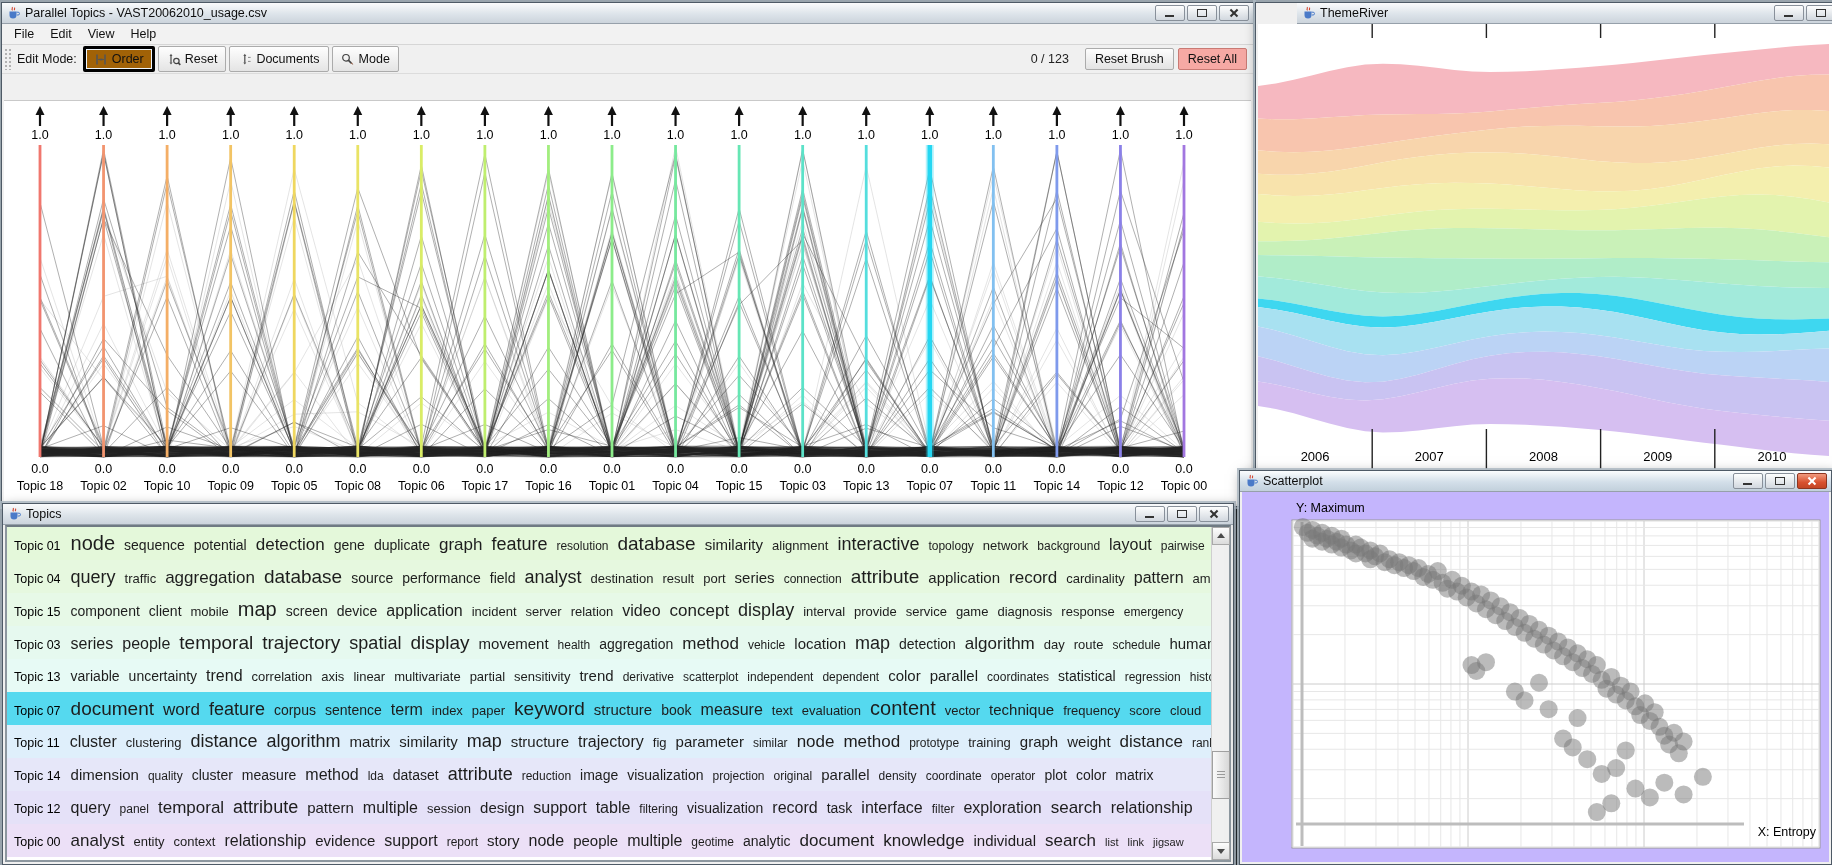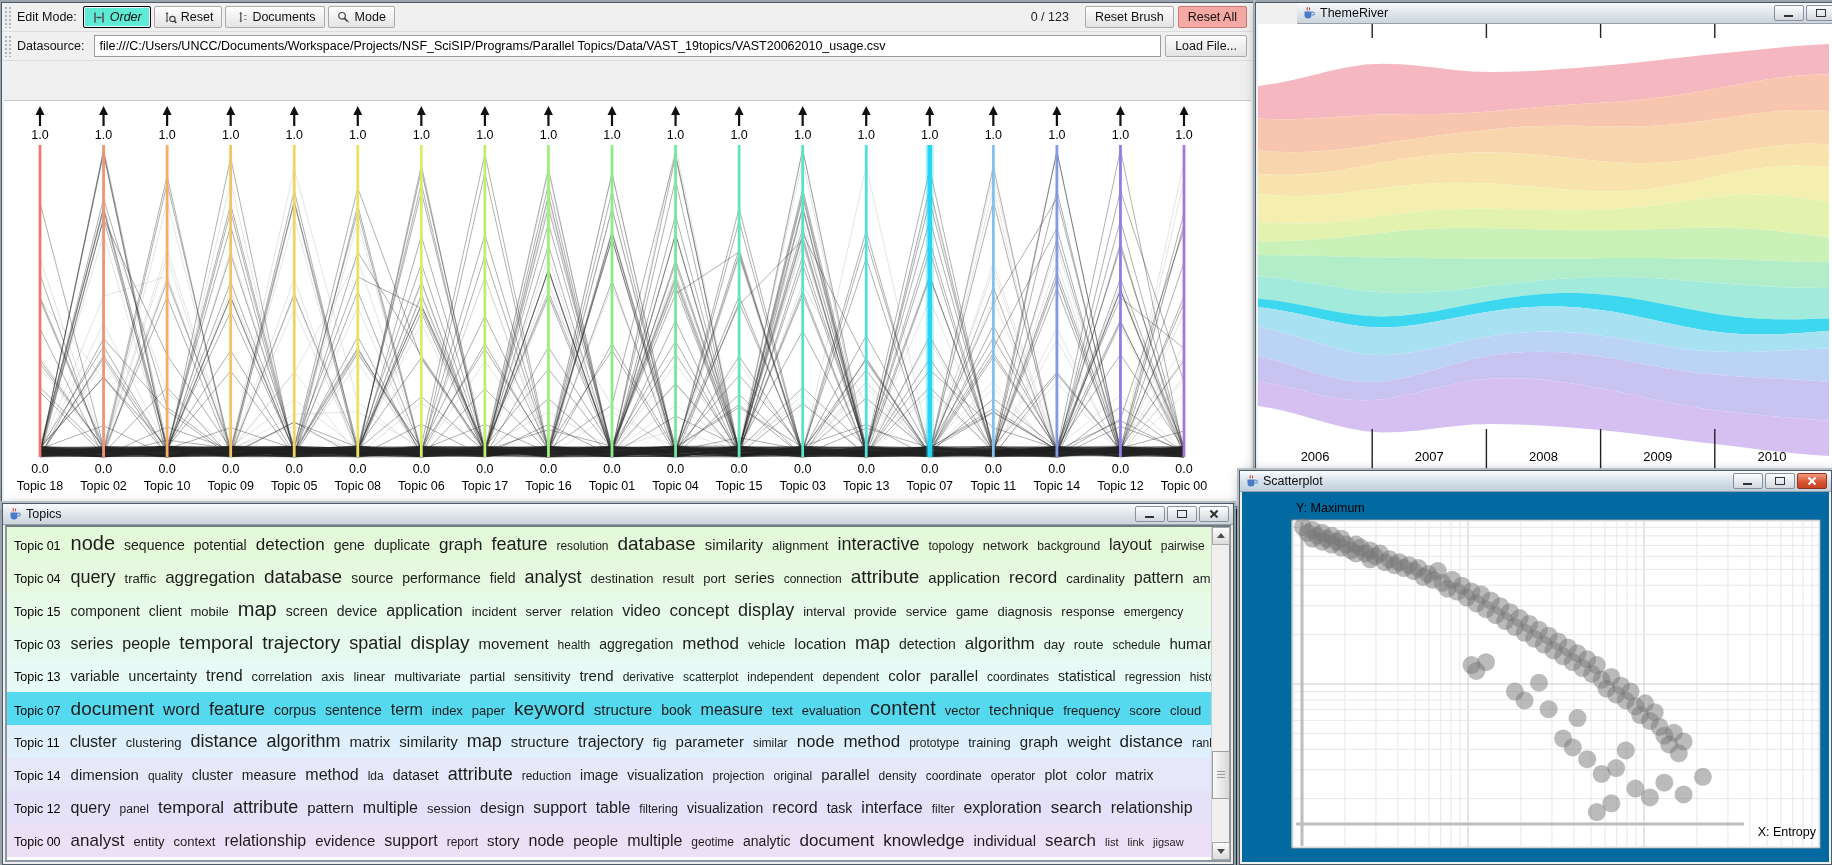--- a/index.html
+++ b/index.html
@@ -22,21 +22,21 @@
   .g-x1{transform:rotate(45deg);} .g-x2{transform:rotate(-45deg);}
   .javacup{width:14px;height:14px;flex:0 0 14px;}
   .menubar{height:20px;background:#f2f2f2;border-bottom:1px solid #d6d6d6;display:flex;align-items:center;padding:0 4px;}
   .menu-item{padding:2px 8px;cursor:default;}
   .toolrow{height:28px;background:#f0f0f0;display:flex;align-items:center;border-bottom:1px solid #dcdcdc;padding-right:6px;}
   .grip{width:7px;height:22px;margin:0 4px 0 2px;
         background-image:radial-gradient(#b2b2b2 1px,transparent 1.1px);background-size:4px 4px;}
   .tb-label{margin:0 6px 0 2px;}
   .tool-btn{display:flex;align-items:center;gap:4px;padding:3px 8px;margin-right:3px;
             border:1px solid #ababab;border-radius:2px;background:linear-gradient(#fefefe,#e4e4e4);}
-  .tool-btn.active{background:#5eead4;border:1px solid #000000;box-shadow:0 0 0 1px #eef6fd inset;font-style:italic;}
+  .tool-btn.active{background:#a16207;border:3px solid #000000;box-shadow:0 0 0 1px #eef6fd inset;}
   .spacer{flex:1;}
   .count{margin-right:12px;color:#222;}
   .pushbtn{padding:3px 9px;border:1px solid #ababab;border-radius:2px;background:linear-gradient(#fdfdfd,#e3e3e3);margin-left:4px;}
   .pushbtn.warn{background:#f6a9a4;border-color:#c97a74;}
   .ds-input{flex:1;height:18px;border:1px solid #9a9a9a;background:#fff;font-size:12.5px;
             font-family:"Liberation Sans",sans-serif;padding:1px 4px;margin-left:4px;}
   .plotarea{position:absolute;left:2px;right:2px;top:97px;bottom:2px;background:#fff;border-top:1px solid #c9c9c9;}
   svg text{font-family:"Liberation Sans",sans-serif;}
   
   .topics-body{position:absolute;left:2px;right:2px;top:21px;bottom:2px;background:#fff;border:2px solid #8d979f;border-top-color:#6f7a83;}
@@ -44,28 +44,50 @@
   .topic-row{height:33px;line-height:33px;white-space:nowrap;overflow:hidden;padding-left:7px;}
   .topic-id{font-size:12.5px;color:#000;margin-right:10px;}
   .tword{color:#1d1d1d;margin-right:9px;}
   .vscroll{position:absolute;right:0;top:0;bottom:0;width:17px;background:#f0f0f0;border-left:1px solid #cfcfcf;}
   .sb-btn{position:absolute;left:0;width:16px;height:16px;border:1px solid #a9a9a9;background:linear-gradient(#fdfdfd,#dcdcdc);}
   .sb-up{top:0;} .sb-dn{bottom:0;}
   .tri-up{position:absolute;left:4px;top:5px;width:0;height:0;border-left:4px solid transparent;border-right:4px solid transparent;border-bottom:5px solid #4a4a4a;}
   .tri-dn{position:absolute;left:4px;top:6px;width:0;height:0;border-left:4px solid transparent;border-right:4px solid transparent;border-top:5px solid #4a4a4a;}
   .sb-thumb{position:absolute;left:0;width:16px;height:46px;top:224px;border:1px solid #a0a0a0;background:linear-gradient(90deg,#fafafa,#d9d9d9);}
   .sb-thumb::after{content:"";position:absolute;left:4px;top:19px;width:8px;height:1px;background:#9a9a9a;box-shadow:0 3px 0 #9a9a9a,0 6px 0 #9a9a9a;}
-  .scatter-body{position:absolute;left:2px;right:2px;top:21px;bottom:2px;background:#0369a1;text-decoration:underline;}
+  .scatter-body{position:absolute;left:2px;right:2px;top:21px;bottom:2px;background:#c4b5fd;text-decoration:underline;}
 </style>
 </head>
 <body>
 
 <div>
 
   <div class="window" style="left:1px;top:2px;width:1251px;height:503px;z-index:1;">
+    <div class="titlebar">
+      <svg class="javacup" viewBox="0 0 14 14">
+        <path d="M3.5 5.5h7v3.4a3.5 3.5 0 0 1-7 0z" fill="#4a7ac8"></path>
+        <path d="M10.5 6.2h1.6a1.4 1.4 0 0 1 0 2.8h-1.2" fill="none" stroke="#4a7ac8"></path>
+        <path d="M6 1.2c1.4 1.2-1.2 1.8.6 3.2M8.4 1.6c1 .9-.9 1.4.4 2.6" fill="none" stroke="#d2452f" stroke-width="1.1"></path>
+      </svg>
+      <span class="wtitle">Parallel Topics - VAST20062010_usage.csv</span>
+      <span class="winbtns">
+        <span class="winbtn g-min"></span>
+        <span class="winbtn g-max"></span>
+        <span class="winbtn">
+            <span class="g-x1"></span>
+            <span class="g-x2"></span>
+          </span>
+      </span>
+    </div>
+    <div class="menubar">
+        <span class="menu-item">File</span>
+        <span class="menu-item">Edit</span>
+        <span class="menu-item">View</span>
+        <span class="menu-item">Help</span>
+      </div>
     <div class="toolrow">
       <span class="grip"></span>
       <span class="tb-label">Edit Mode:</span>
       <span style="display:flex;">
           <div class="tool-btn active">
             <svg width="14" height="13" viewBox="0 0 14 13">
               <path d="M3 1.5v10M11 1.5v10" stroke="#555" stroke-width="1.6" fill="none"></path>
               <path d="M4.2 6.5h5.6" stroke="#555" fill="none"></path>
               <path d="M4.7 6.5 6.5 4.9v3.2zM9.3 6.5 7.5 4.9v3.2z" fill="#555"></path>
             </svg>
@@ -94,26 +116,20 @@
               <path d="M7.3 7.1l3 3" stroke="#444" stroke-width="1.7"></path>
               <path d="M9.8 10.3l2.6 1.8-1.5-2.7z" fill="#7a3c1e"></path>
             </svg>
             <span class="tool-lab">Mode</span>
           </div>
         </span>
       <span class="spacer"></span>
       <span class="count">0 / 123</span>
       <span class="pushbtn">Reset Brush</span>
       <span class="pushbtn warn">Reset All</span>
-    </div>
-    <div class="toolrow">
-      <span class="grip"></span>
-      <span class="tb-label">Datasource:</span>
-      <input class="ds-input" value="file:///C:/Users/UNCC/Documents/Workspace/Projects/NSF_SciSIP/Programs/Parallel Topics/Data/VAST_19topics/VAST20062010_usage.csv" style="">
-      <span class="pushbtn">Load File...</span>
     </div>
     <div class="plotarea"><svg width="1245" height="403">
           <g>
             <polyline points="36,346.7069244209677 99.55555555555556,350.44338502070866 163.11111111111111,349.07222543784417 226.66666666666669,350.0902282349486 290.22222222222223,271.65809891555455 353.77777777777777,158.51563005149364 417.33333333333337,346.01712232281454 480.8888888888889,351.1601356415823 544.4444444444445,355.37112905973567 608,311.99847561977805 671.5555555555555,346.91857722850517 735.1111111111111,352.38771432776934 798.6666666666667,352.27060542630034 862.2222222222223,345.5531135813519 925.7777777777778,351.5628085337393 989.3333333333334,353.67776457479226 1052.888888888889,353.12912987984714 1116.4444444444446,348.2104637046717 1180,347.15920859077943" fill="none" stroke="#b4b4b4" stroke-opacity="0.45" stroke-width="0.8"></polyline>
             <polyline points="36,256.12599403221157 99.55555555555556,346.70830629583446 163.11111111111111,354.03977954640055 226.66666666666669,355.66234056402 290.22222222222223,194.0997474808246 353.77777777777777,350.76317701409573 417.33333333333337,350.5594660156406 480.8888888888889,347.73544549555515 544.4444444444445,353.6286071022321 608,348.15293917795645 671.5555555555555,328.57585734203457 735.1111111111111,349.9487646165397 798.6666666666667,354.04462237063797 862.2222222222223,353.9076513252873 925.7777777777778,348.17177331614306 989.3333333333334,350.07440435307103 1052.888888888889,353.1136569635943 1116.4444444444446,346.4201365088858 1180,348.2114022877254" fill="none" stroke="#b4b4b4" stroke-opacity="0.45" stroke-width="0.8"></polyline>
             <polyline points="36,351.6859833875764 99.55555555555556,346.4311025555432 163.11111111111111,347.58078533930706 226.66666666666669,351.7263557333313 290.22222222222223,346.9405984571576 353.77777777777777,354.9640529688541 417.33333333333337,353.8116433043033 480.8888888888889,349.8358837882057 544.4444444444445,346.0797315733135 608,346.0410794597399 671.5555555555555,349.4743045418989 735.1111111111111,157.09556569438428 798.6666666666667,352.89714697171934 862.2222222222223,349.4410172503348 925.7777777777778,352.8072102805134 989.3333333333334,349.3691186118126 1052.888888888889,352.88050661086106 1116.4444444444446,353.14929676651025 1180,275.6229311786219" fill="none" stroke="#b4b4b4" stroke-opacity="0.45" stroke-width="0.8"></polyline>
             <polyline points="36,354.4139168807026 99.55555555555556,351.7947180904355 163.11111111111111,349.2879020176176 226.66666666666669,352.8828334403131 290.22222222222223,346.9815982131753 353.77777777777777,348.4288558383472 417.33333333333337,349.34425192730504 480.8888888888889,346.36193183515223 544.4444444444445,355.5020691071544 608,345.8155498580169 671.5555555555555,171.6516964547336 735.1111111111111,350.35219734816815 798.6666666666667,355.3096609388571 862.2222222222223,345.9587149067409 925.7777777777778,349.34178337068295 989.3333333333334,353.2072843072936 1052.888888888889,281.25159925032403 1116.4444444444446,352.90044656319543 1180,293.69207348469644" fill="none" stroke="#b4b4b4" stroke-opacity="0.45" stroke-width="0.8"></polyline>
             <polyline points="36,346.4157891538646 99.55555555555556,347.30474423827604 163.11111111111111,148.48509876336902 226.66666666666669,348.05136955735276 290.22222222222223,354.165634493744 353.77777777777777,353.58053703095766 417.33333333333337,353.0418909525964 480.8888888888889,345.5343947383948 544.4444444444445,345.1670127455052 608,353.9947690968215 671.5555555555555,354.9828861637693 735.1111111111111,350.13714299193583 798.6666666666667,350.6678750025481 862.2222222222223,346.94730819864196 925.7777777777778,353.4966385177337 989.3333333333334,350.7495429483149 1052.888888888889,346.7162020600494 1116.4444444444446,351.91546608482486 1180,278.7745106527209" fill="none" stroke="#b4b4b4" stroke-opacity="0.45" stroke-width="0.8"></polyline>
             <polyline points="36,198.68366128671914 99.55555555555556,278.03299672618505 163.11111111111111,346.4151555958111 226.66666666666669,349.3793927167449 290.22222222222223,355.05687092463484 353.77777777777777,354.8240900622588 417.33333333333337,346.7808844381198 480.8888888888889,347.0992306557205 544.4444444444445,346.0178709040489 608,345.59117118220775 671.5555555555555,354.36673638050445 735.1111111111111,348.22969007851555 798.6666666666667,353.763144835243 862.2222222222223,348.9101739108097 925.7777777777778,353.168824051572 989.3333333333334,345.88473883617667 1052.888888888889,345.66212821717374 1116.4444444444446,355.8037149581034 1180,351.3087089053448" fill="none" stroke="#b4b4b4" stroke-opacity="0.45" stroke-width="0.8"></polyline>
             <polyline points="36,266.8523647505417 99.55555555555556,346.67921138055624 163.11111111111111,349.6780470954534 226.66666666666669,347.7624900158495 290.22222222222223,348.28920788017103 353.77777777777777,349.1504459705669 417.33333333333337,355.1613525055442 480.8888888888889,349.59682269320825 544.4444444444445,355.89591149123385 608,348.83462055818177 671.5555555555555,353.06711013077756 735.1111111111111,353.94794982636347 798.6666666666667,350.54719617716034 862.2222222222223,354.96499200447465 925.7777777777778,354.28849895279853 989.3333333333334,350.4277567265462 1052.888888888889,160.69816973712295 1116.4444444444446,353.2606963154394 1180,346.60425989104436" fill="none" stroke="#b4b4b4" stroke-opacity="0.45" stroke-width="0.8"></polyline>

